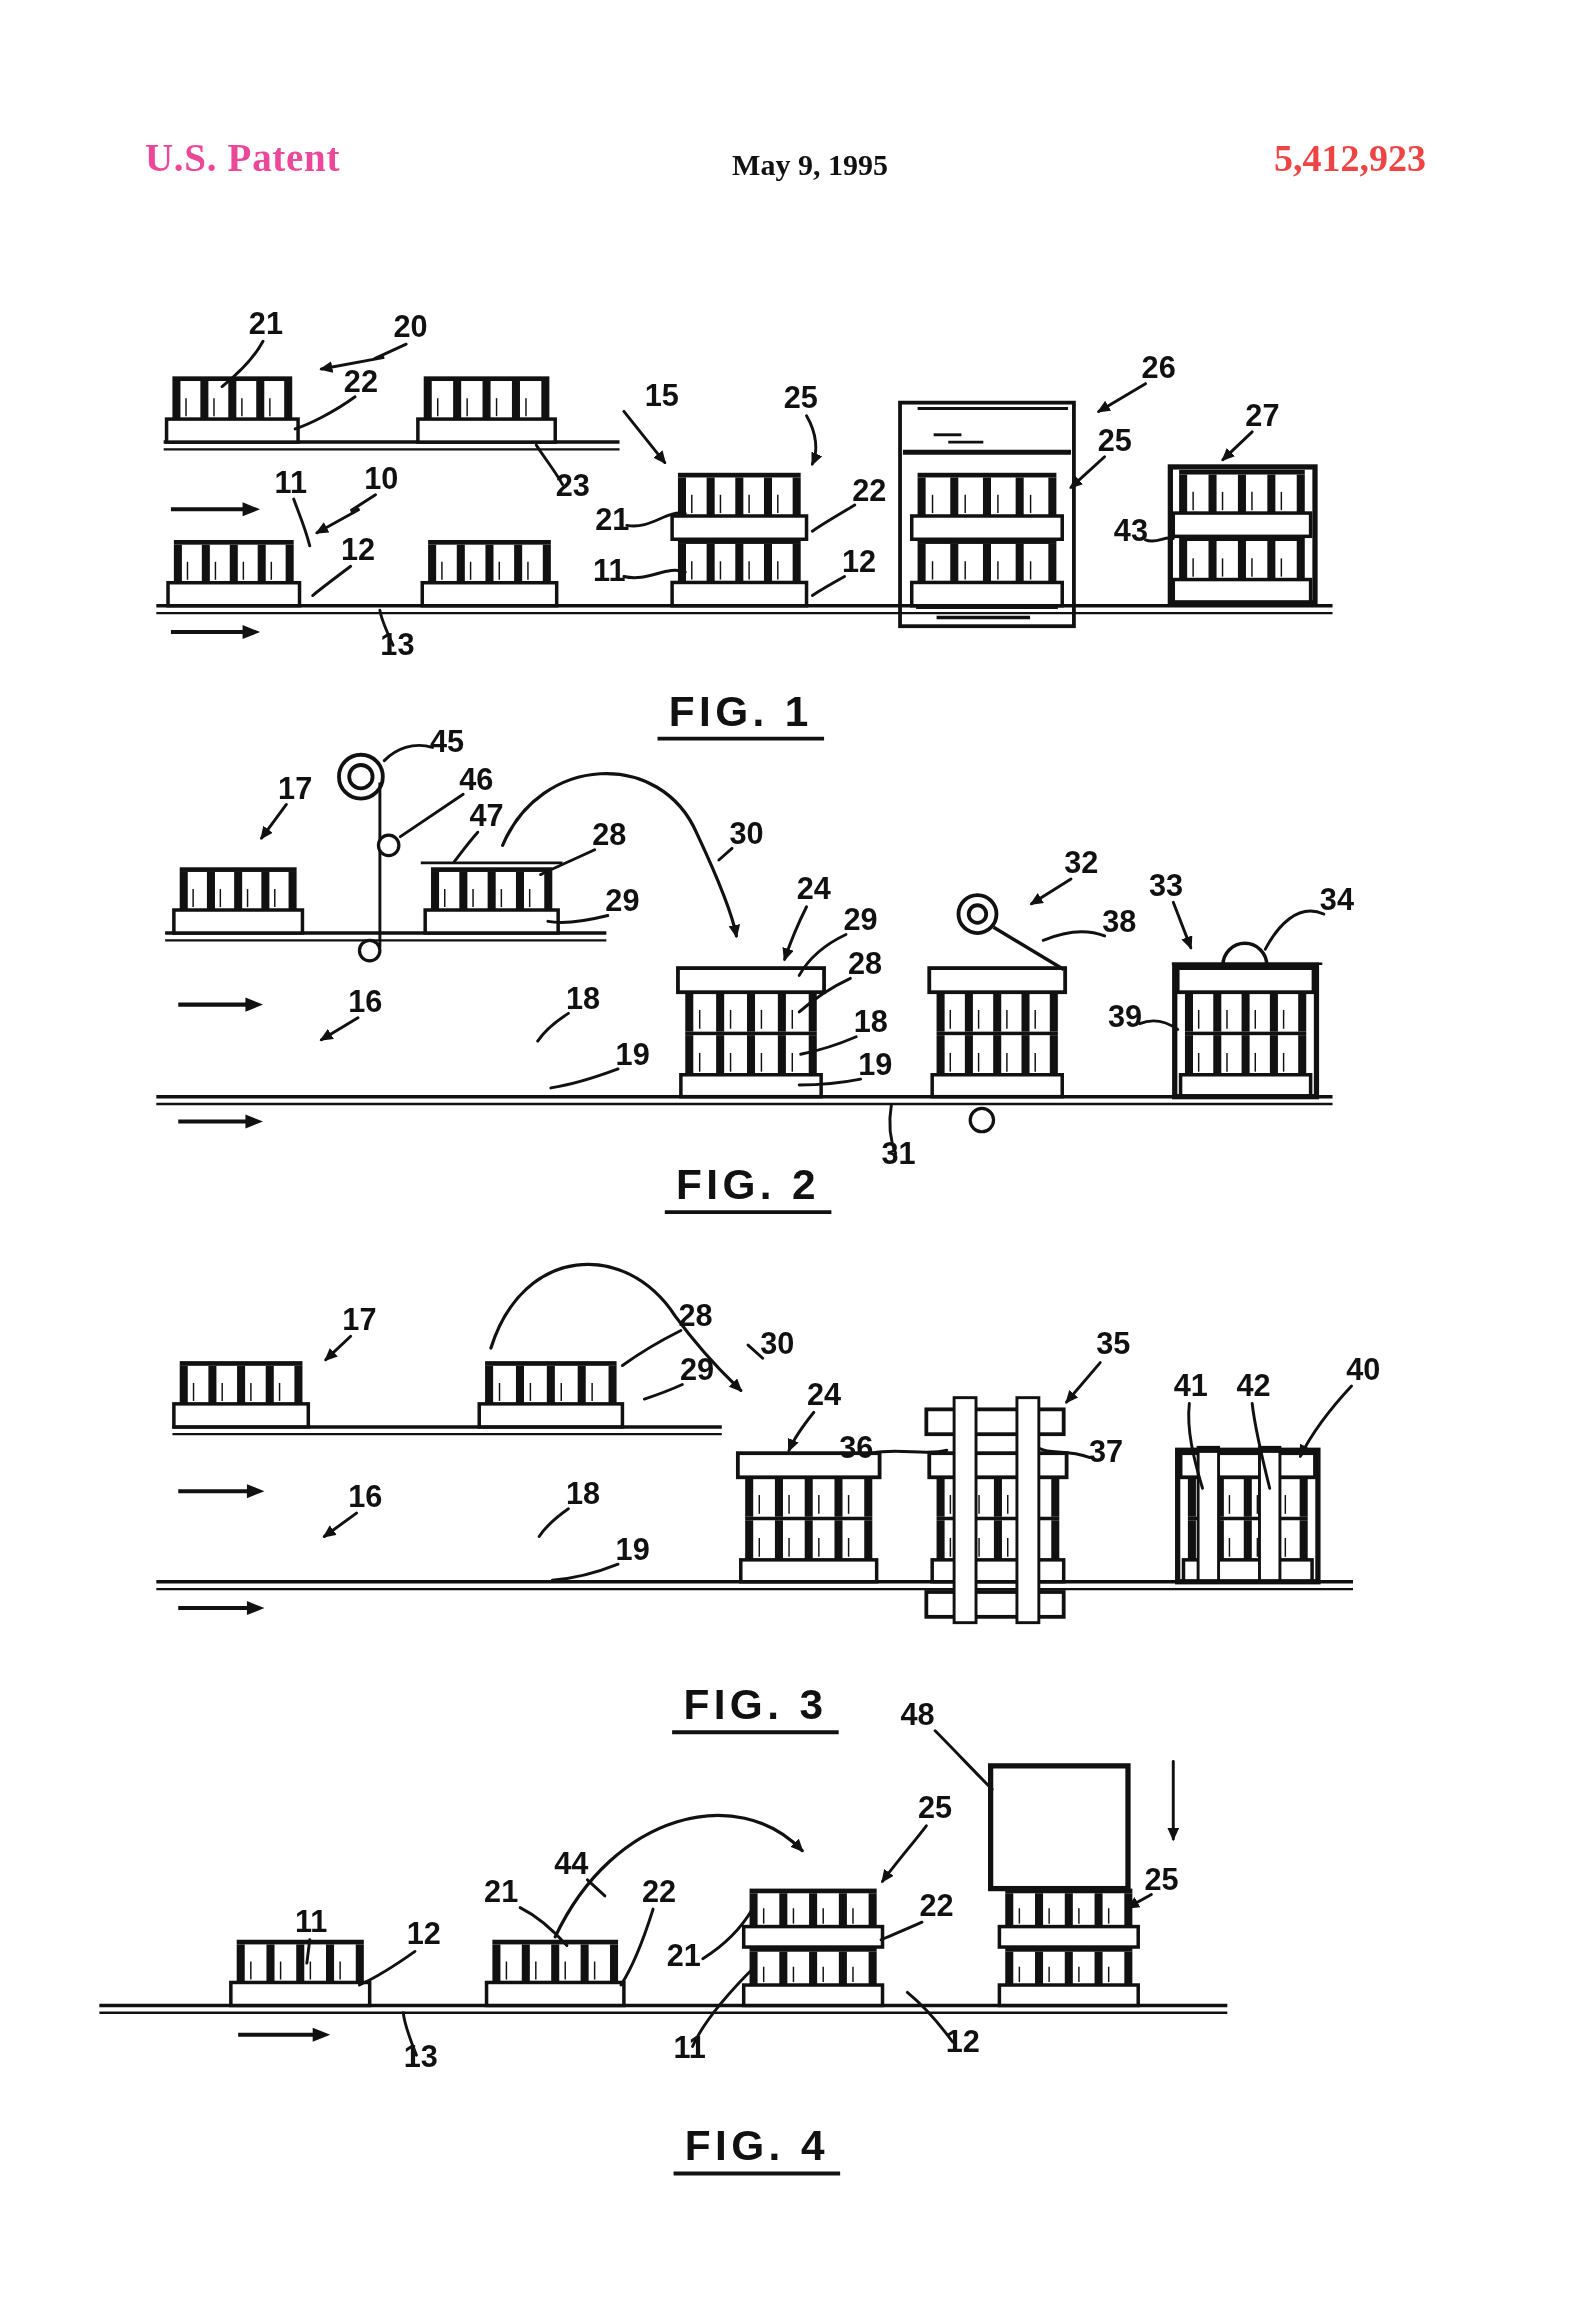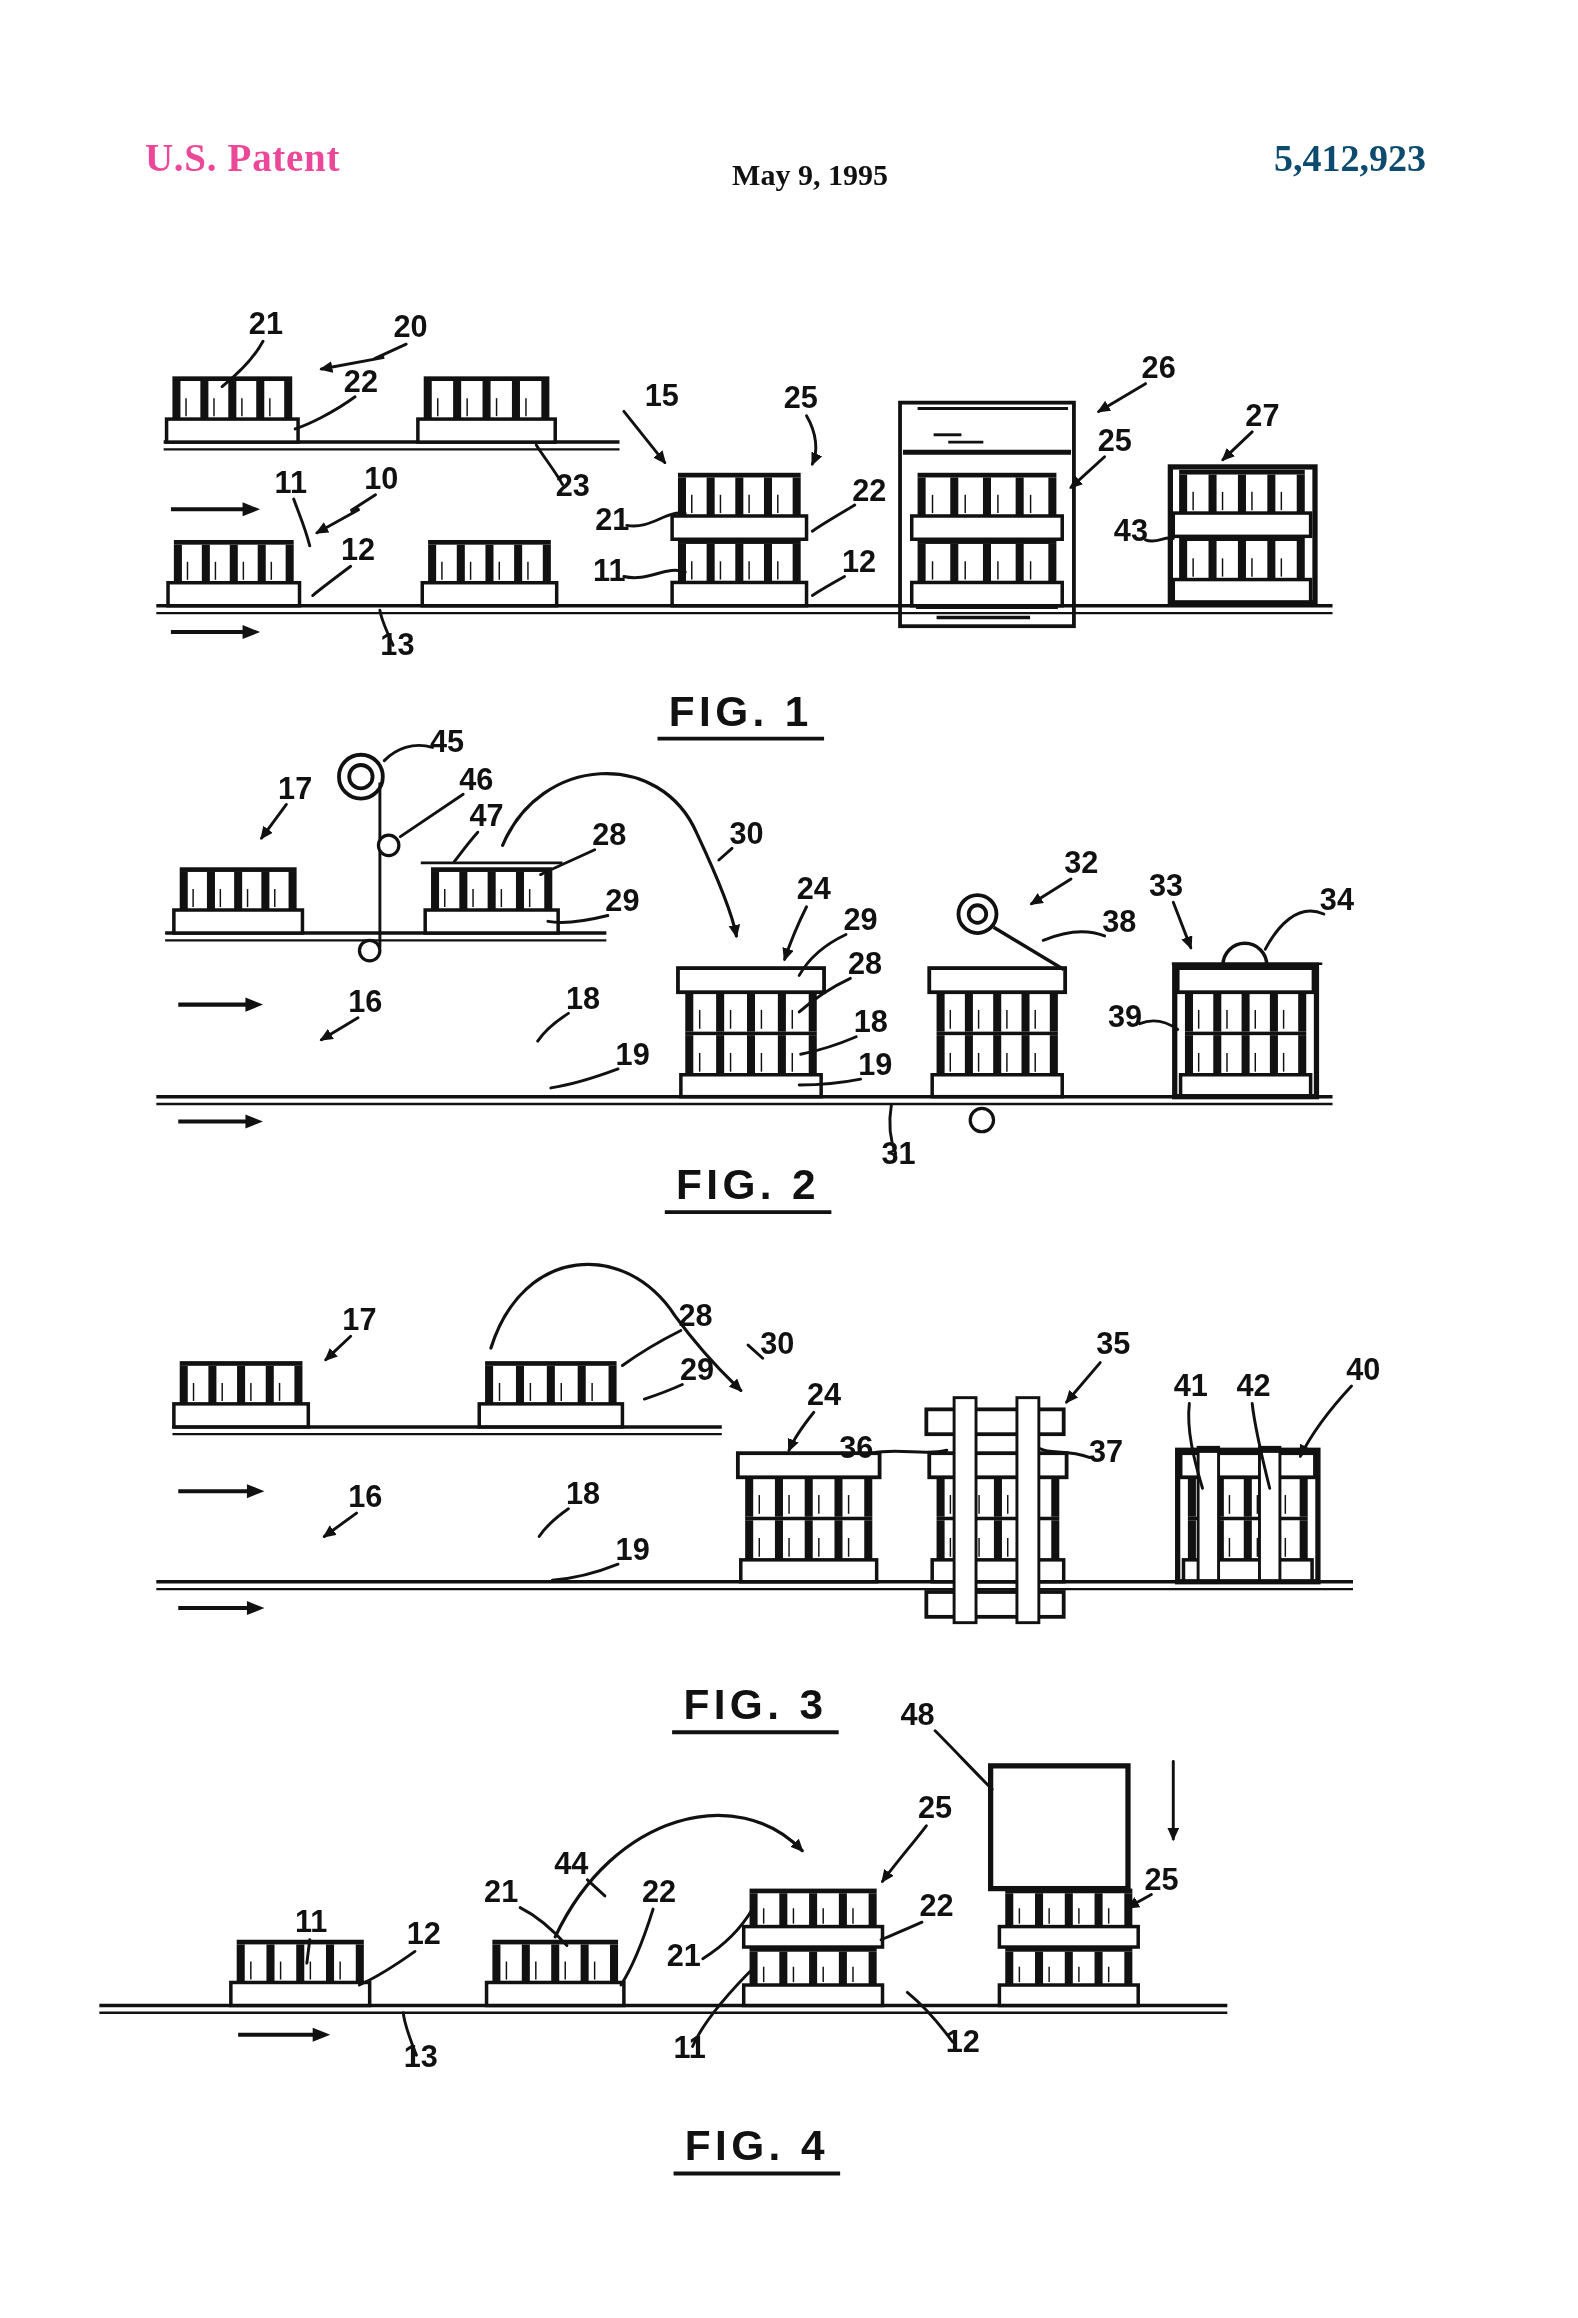--- a/index.html
+++ b/index.html
@@ -1,21 +1,21 @@
 <!DOCTYPE html>
 <html style="font-size:11px"><head>
 <meta charset="utf-8">
 <style>
   html,body{margin:0;padding:0;background:#ffffff;}
   .page{position:relative;width:1578px;height:2319px;background:#ffffff;overflow:hidden;
         font-family:"Liberation Serif", serif;}
   .hdr{position:absolute;top:135px;left:0;width:100%;height:61px;}
   .hdr .left{position:absolute;left:145px;top:0;font-size:39px;font-weight:bold;letter-spacing:0.7px;color:#ec4899;}
-  .hdr .center{position:absolute;left:810px;top:23px;transform:translateX(-50%);font-size:30px;font-weight:bold;color:#111;}
-  .hdr .right{position:absolute;right:152px;top:1.4px;font-size:38px;font-weight:bold;color:#0c4a6e;}
+  .hdr .center{position:absolute;left:810px;top:13px;transform:translateX(-50%);font-size:30px;font-weight:bold;color:#111;}
+  .hdr .right{position:absolute;right:152px;top:1.4px;font-size:38px;font-weight:bold;color:#ef4444;}
   svg.drawing{position:absolute;left:0;top:0;width:1578px;height:2319px;}
   svg text{font-family:"Liberation Sans", sans-serif;fill:#111;}
   svg .ref{font-size:21px;font-weight:bold;}
   svg .cap{font-size:29px;font-weight:bold;letter-spacing:3px;}
 </style>
 </head>
 <body>
 
 <div class="page">
   <div class="hdr">

